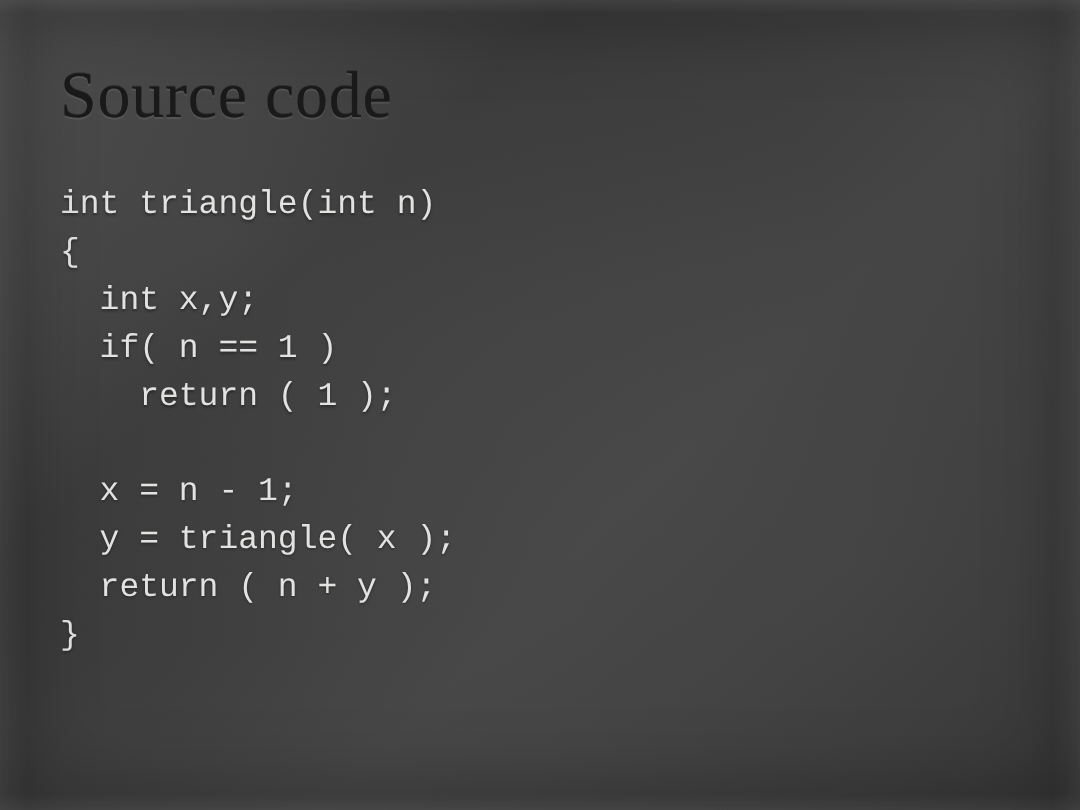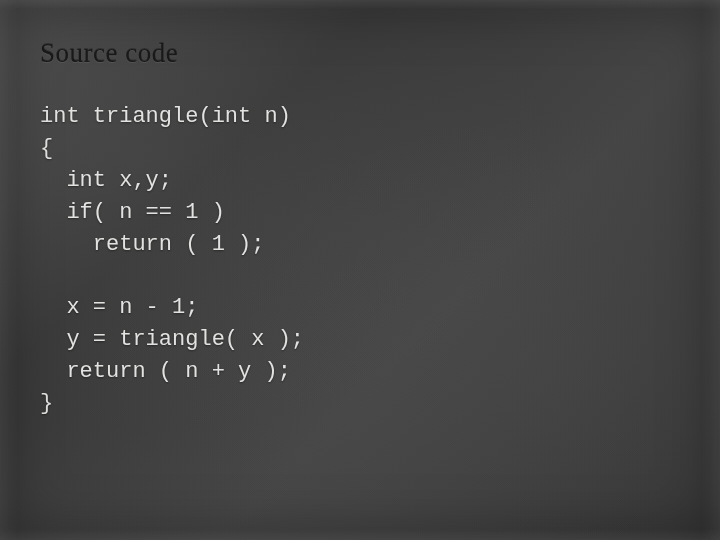--- a/index.html
+++ b/index.html
@@ -36,21 +36,21 @@
     background: linear-gradient(to right, rgba(200,200,200,0.10), transparent); }
   .edge-right { top:0; bottom:0; right:0; width:18px;
     background: linear-gradient(to left, rgba(200,200,200,0.10), transparent); }
 
   .slide {
     position: absolute;
     inset: 0;
     padding: 38px 40px 40px 40px;
   }
   .title {
-    font-size: 27px;
+    font-size: 44px;
     font-weight: 400;
     color: #1a1a1a;
     text-shadow: 0 1px 0 rgba(255,255,255,0.08), 0 -1px 0 rgba(0,0,0,0.3);
     letter-spacing: 0.5px;
     margin-bottom: 28px;
   }
   .code {
     font-family: "Courier New", Courier, monospace;
     font-size: 22px;
     line-height: 1.45;

